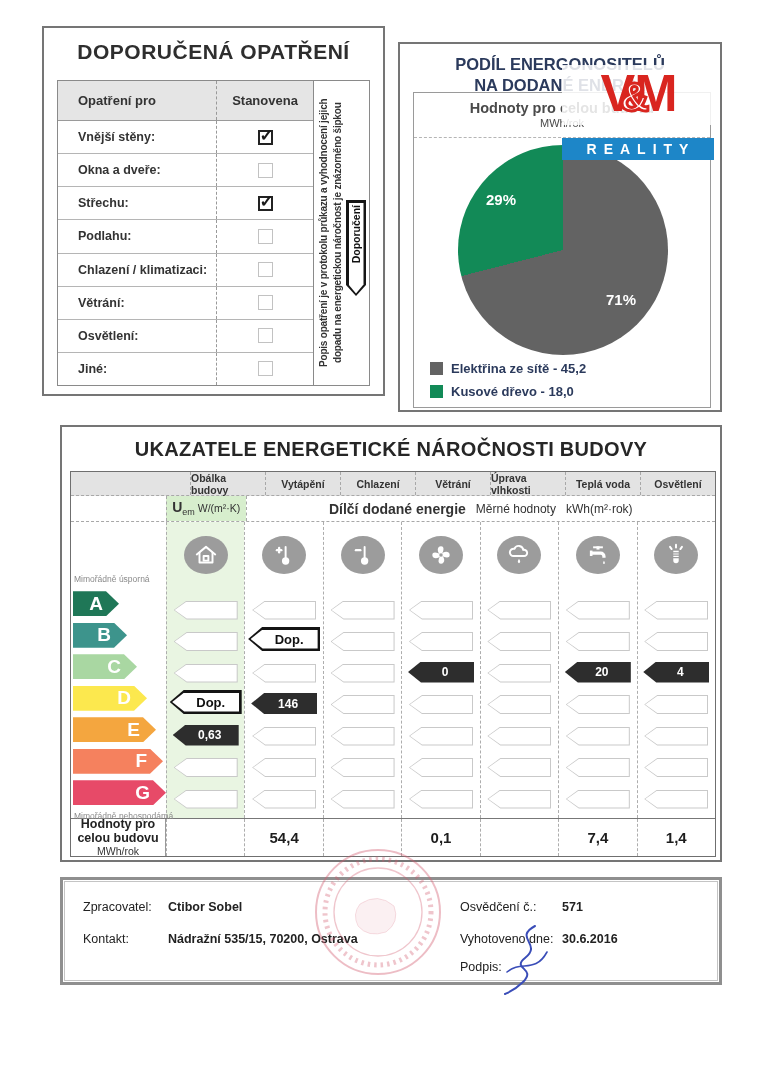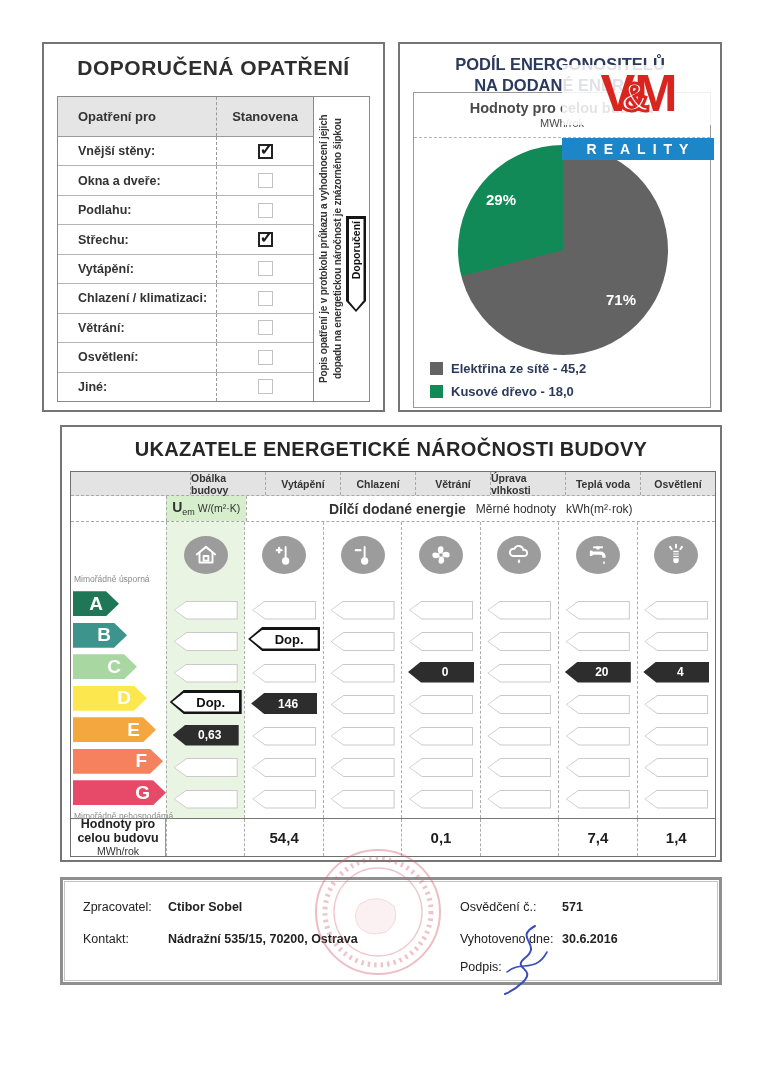--- a/index.html
+++ b/index.html
@@ -5,21 +5,21 @@
   * { margin:0; padding:0; box-sizing:border-box; }
   html,body { background:#fff; }
   body {
     font-family:"Liberation Sans", sans-serif;
     width:763px; height:1080px; position:relative;
     color:#2d2d2d; overflow:hidden;
   }
   .box { position:absolute; background:#fff; border:2px solid #757575; }
 
   
-  #measures-box { left:42px; top:42px; width:343px; height:370px; }
+  #measures-box { left:42px; top:26px; width:343px; height:370px; }
   .box-title { text-align:center; font-weight:bold; color:#2e2e2e; }
   #measures-title { font-size:21px; letter-spacing:0.5px; margin-top:12px; }
   #measures-inner {
     position:absolute; left:13px; right:13px; top:52px; bottom:8px;
     border:1.5px solid #8a8a8a; display:flex;
   }
   #measures-table { flex:1; display:flex; flex-direction:column; }
   .m-header {
     height:40px; background:#e5e5e5; display:flex; align-items:center;
     border-bottom:1px solid #9a9a9a; font-weight:bold; font-size:13px; color:#333;
@@ -205,33 +205,27 @@
             <div class="checkbox checked"></div>
           </div>
         </div>
         <div class="m-row">
           <div class="m-label-col m-label">Okna a dveře:</div>
           <div class="m-check-col">
             <div class="checkbox"></div>
           </div>
         </div>
         <div class="m-row">
+          <div class="m-label-col m-label">Střechu:</div>
+          <div class="m-check-col">
+            <div class="checkbox checked"></div>
+          </div>
+        </div>
+        <div class="m-row">
           <div class="m-label-col m-label">Podlahu:</div>
-          <div class="m-check-col">
-            <div class="checkbox"></div>
-          </div>
-        </div>
-        <div class="m-row">
-          <div class="m-label-col m-label">Střechu:</div>
-          <div class="m-check-col">
-            <div class="checkbox checked"></div>
-          </div>
-        </div>
-        <div class="m-row">
-          <div class="m-label-col m-label">Vytápění:</div>
           <div class="m-check-col">
             <div class="checkbox"></div>
           </div>
         </div>
         <div class="m-row">
           <div class="m-label-col m-label">Chlazení / klimatizaci:</div>
           <div class="m-check-col">
             <div class="checkbox"></div>
           </div>
         </div>

